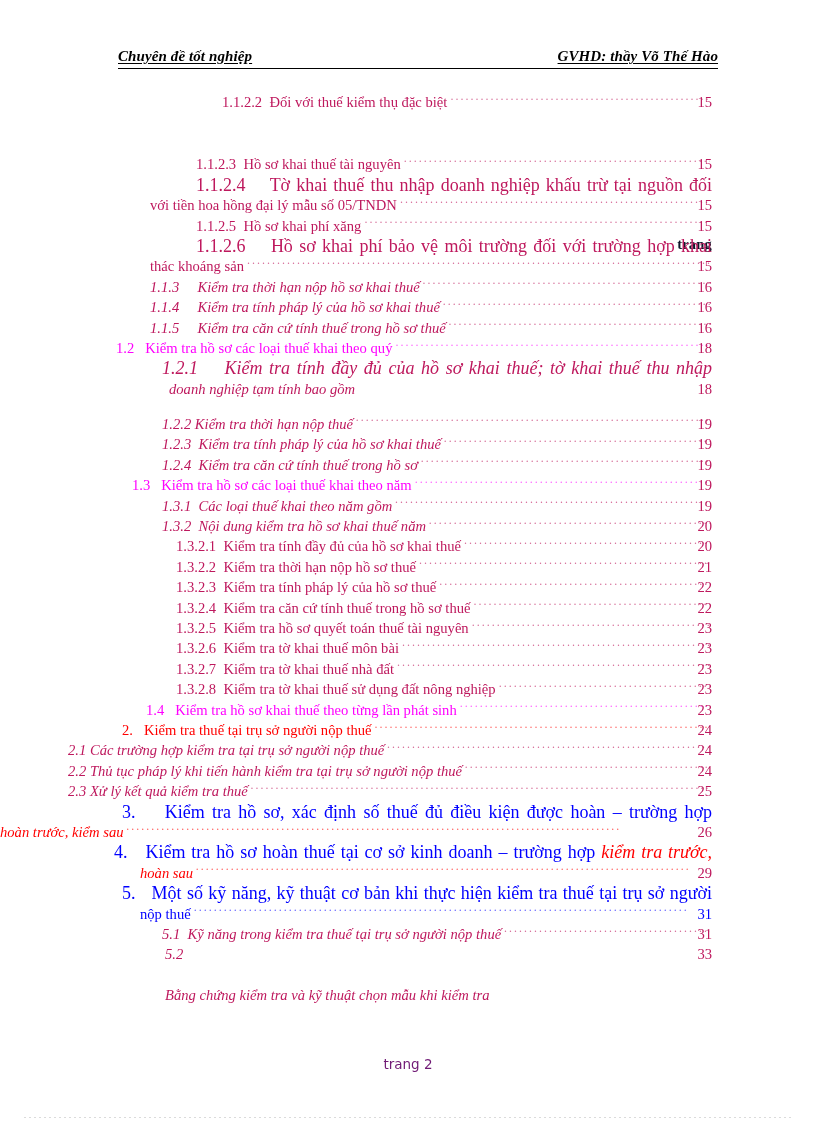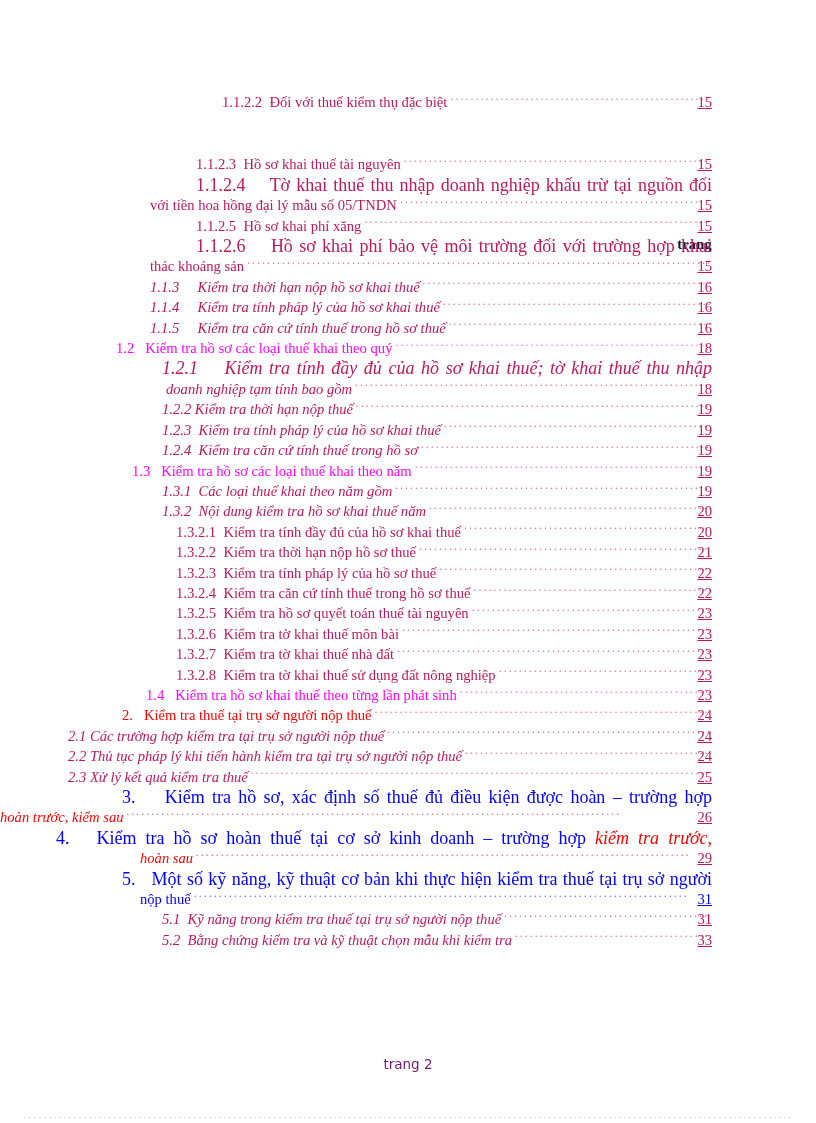--- a/index.html
+++ b/index.html
@@ -94,21 +94,20 @@
     white-space: nowrap;
     color: inherit;
     opacity: .62;
   }
   .entry .pg {
     position: absolute;
     right: 104px;
     width: 34px;
     text-align: right;
     font-size: 14.6px;
-    text-decoration: underline;
   }
 
   
   .cont {
     position: relative;
     padding-right: 104px;
     line-height: 20.4px;
     font-size: 18px;
     display: flex;
     align-items: baseline;
@@ -133,21 +132,21 @@
   .inline-red-ital { color: #ff0000; font-style: italic; }
 
   
   .ind-0  { padding-left: 122px; }   
   .ind-1  { padding-left: 68px; }   
   .ind-2  { padding-left: 150px; }   
   .ind-3  { padding-left: 162px; justify-content: flex-end; }   
   .ind-4  { padding-left: 176px; }   
   .ind-5  { padding-left: 196px; }   
   .ind-6  { padding-left: 222px; }   
-  .ind-w2 { padding-left: 166px; }
+  .ind-w2 { padding-left: 166px; flex-direction: column; }
   .ind-w3 { padding-left: 150px; }
 
   .gap-tall { height: 42px; }
 
   
   .footer {
     position: absolute;
     left: 0;
     top: 1056px;
     width: 816px;
@@ -167,20 +166,24 @@
     background: repeating-linear-gradient(to right,
                 #bdbdbd 0px, #bdbdbd 2px, transparent 2px, transparent 5px);
     opacity: .55;
   }
 </style>
 </head>
 <body>
 
 <div class="page">
 
+  <div class="header">
+    <span>Chuyên đề tốt nghiệp</span>
+    <span>GVHD: thầy Võ Thế Hào</span>
+  </div>
 
   <div class="toc">
 
     <div class="entry ind-6 c-black up">
       <span class="txt">1.1.2.2</span>
       <span class="txt">&nbsp;&nbsp;</span>
       <span class="txt">Đối với thuế kiểm thụ đặc biệt</span>
       <span class="leader"></span>
       <span class="pg">15</span>
     </div>
@@ -427,21 +430,21 @@
         <span>&nbsp;&nbsp;</span>
         <span>Kiểm tra hồ sơ, xác định số thuế đủ điều kiện được hoàn – trường hợp</span>
       </span>
     </div>
     <div class="entry c-red ital" style="">
       <span class="txt">hoàn  trước, kiểm sau</span>
       <span class="leader"></span>
       <span class="pg c-black up">26</span>
     </div>
 
-    <div class="cont c-blue up" style="padding-left:56px;">
+    <div class="cont c-blue up" style="padding-left:114px;">
       <span class="just" style="width:100%;">
         <span>4.</span>
         <span>&nbsp;</span>
         <span>Kiểm tra hồ sơ hoàn thuế tại cơ sở kinh doanh – trường hợp </span>
         <span class="inline-red-ital">kiểm tra trước,</span>
       </span>
     </div>
     <div class="entry c-red ital" style="padding-left:140px;">
       <span class="txt">hoàn sau</span>
       <span class="leader"></span>
@@ -462,21 +465,21 @@
     </div>
 
     <div class="entry c-black ital" style="padding-left:162px;">
       <span class="txt">5.1</span>
       <span class="txt">&nbsp;&nbsp;</span>
       <span class="txt">Kỹ năng trong kiểm tra thuế tại trụ sở người nộp thuế</span>
       <span class="leader"></span>
       <span class="pg up">31</span>
     </div>
 
-    <div class="entry c-black ital" style="padding-left:162px;">
+    <div class="entry c-black ital" style="padding-left:162px;flex-direction:column;">
       <span class="txt">5.2</span>
       <span class="txt">&nbsp;&nbsp;</span>
       <span class="txt">Bằng chứng kiểm tra và kỹ thuật chọn mẫu khi kiểm tra</span>
       <span class="leader"></span>
       <span class="pg up">33</span>
     </div>
 
   </div>
 
   <div class="footer">

